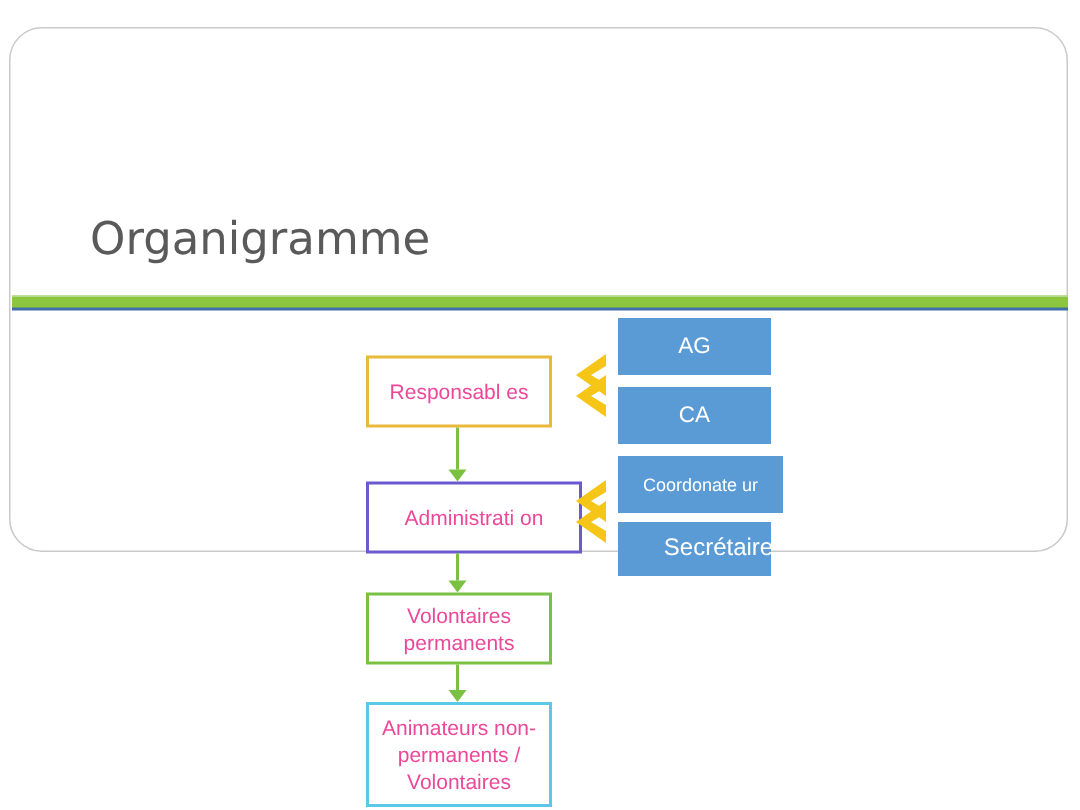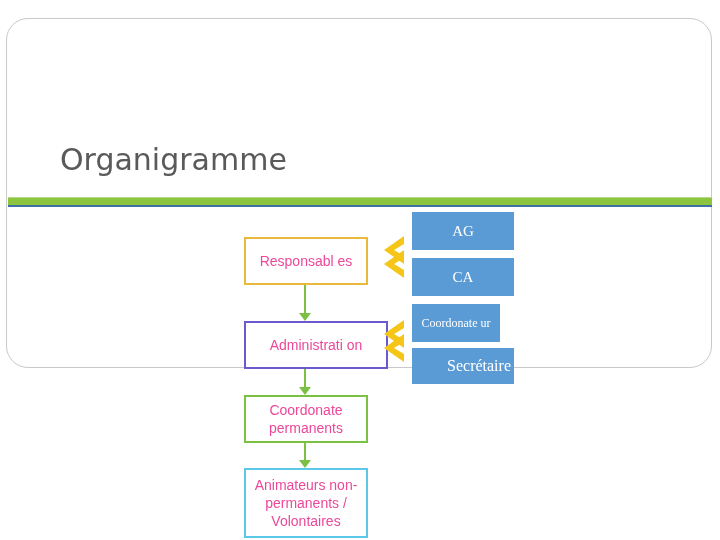--- a/index.html
+++ b/index.html
@@ -75,21 +75,20 @@
     color: #ec4899;
     padding: 2px 4px;
   }
   .box.outline {
     background: #ffffff;
   }
   .box.filled {
     background: #5b9bd5;
     color: #ffffff;
     border: none;
-    font-family: Liberation Serif, serif;
   }
   .b-responsables {
     left: 244px; top: 225px; width: 124px; height: 48px;
     border: 2px solid #e8b93b;
   }
   .b-administration {
     left: 244px; top: 309px; width: 144px; height: 48px;
     border: 2px solid #6a5acd;
   }
   .b-animateurs-perm {
@@ -102,21 +101,21 @@
   }
   .b-ag {
     left: 412px; top: 200px; width: 102px; height: 38px;
     font-size: 15px;
   }
   .b-ca {
     left: 412px; top: 246px; width: 102px; height: 38px;
     font-size: 15px;
   }
   .b-coordonateur {
-    left: 412px; top: 292px; width: 88px; height: 38px;
+    left: 412px; top: 292px; width: 110px; height: 38px;
     font-size: 12px;
     line-height: 15px;
   }
   .b-secretaire {
     left: 412px; top: 336px; width: 102px; height: 36px;
     font-size: 16px;
     padding-left: 36px;
   }
 
   
@@ -166,21 +165,21 @@
 <div class="slide">
 
   <div class="frame"></div>
 
   <div class="title">Organigramme</div>
   <div class="title-rule"></div>
   <div class="title-rule-thin"></div>
 
   <div class="box outline b-responsables">Responsabl es</div>
   <div class="box outline b-administration">Administrati on</div>
-  <div class="box outline b-animateurs-perm">Coordonate permanents</div>
+  <div class="box outline b-animateurs-perm">Volontaires permanents</div>
   <div class="box outline b-animateurs-non">Animateurs non-permanents / Volontaires</div>
 
   <div class="box filled b-ag">AG</div>
   <div class="box filled b-ca">CA</div>
   <div class="box filled b-coordonateur">Coordonate ur</div>
   <div class="box filled b-secretaire">Secrétaire</div>
 
   <div class="v-arrow v1">
     <div class="stem"></div>
     <div class="head"></div>

